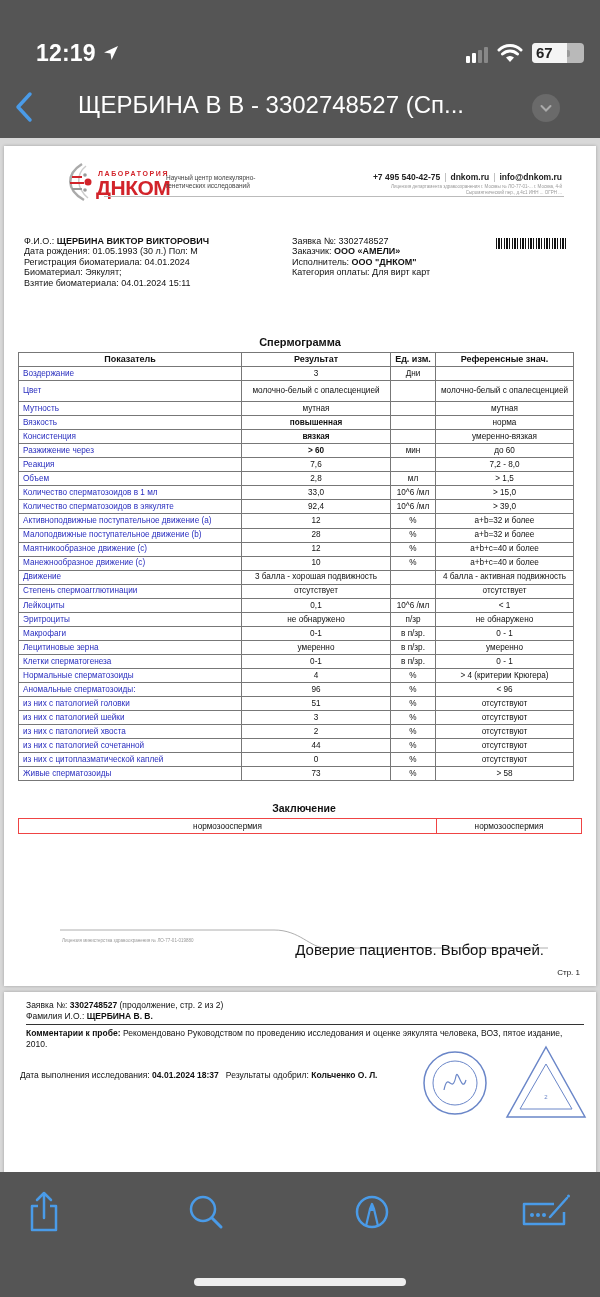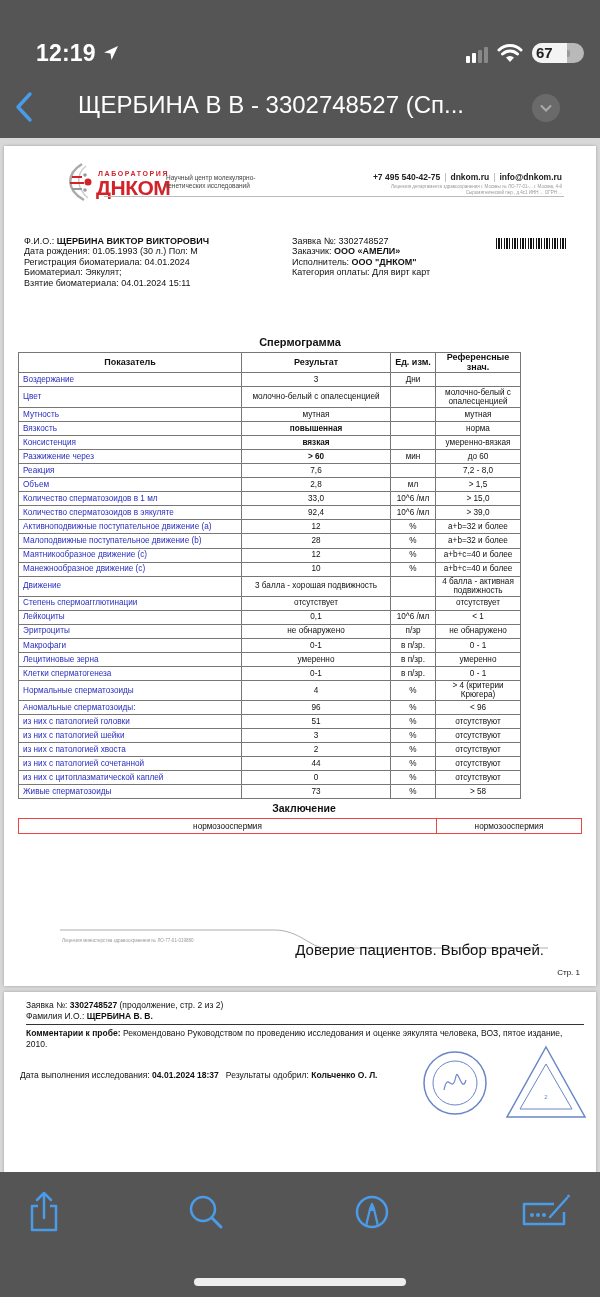--- a/index.html
+++ b/index.html
@@ -5,21 +5,21 @@
   * { box-sizing: border-box; margin: 0; padding: 0; }
   html, body { width: 600px; height: 1297px; overflow: hidden; background: #555555; }
   body { font-family: "Liberation Sans", sans-serif; position: relative; }
 
   
   .status { position: absolute; top: 16px; left: 0; width: 600px; height: 76px; color: #fff; padding-left: 12px; }
   .status .time { position: absolute; left: 36px; top: 24px; font-size: 23px; font-weight: 600; letter-spacing: 0.2px; }
   .status .loc { position: absolute; left: 102px; top: 28px; }
   .status .signal { position: absolute; left: 466px; top: 31px; }
   .status .wifi { position: absolute; left: 497px; top: 27px; }
-  .status .battery { position: absolute; left: 532px; top: 27px; width: 52px; height: 20px; border-radius: 10px; background: #b9b9b9; overflow: hidden; }
+  .status .battery { position: absolute; left: 532px; top: 27px; width: 52px; height: 20px; border-radius: 4px; background: #b9b9b9; overflow: hidden; }
   .status .battery .fill { position: absolute; left: 0; top: 0; bottom: 0; width: 67%; background: #f4f4f4; }
   .status .battery span { position: relative; display: block; text-align: left; padding-left: 4px; color: #222; font-size: 15px; font-weight: 700; line-height: 20px; }
   .status .battery-tip { position: absolute; left: 567px; top: 34px; width: 3px; height: 7px; background: #9a9a9a; border-radius: 0 2px 2px 0; }
 
   
   .navbar { position: absolute; top: 76px; left: 0; width: 600px; height: 62px; }
   .navbar .back { position: absolute; left: 12px; top: 14px; width: 26px; height: 34px; cursor: pointer; }
   .navbar .title { position: absolute; left: 78px; top: 15px; width: 440px; color: #fff; font-size: 24px; font-weight: 500; white-space: nowrap; overflow: hidden; }
   .navbar .menu { position: absolute; left: 532px; top: 18px; width: 28px; height: 28px; border-radius: 14px; background: #6a6a6a; cursor: pointer; }
 
@@ -38,21 +38,21 @@
   .contacts .sep { color: #aaa; margin: 0 4px; font-weight: 400; }
   .lic { position: absolute; right: 34px; top: 38px; width: 200px; font-size: 4.5px; color: #999; line-height: 5.5px; text-align: right; }
 
   .patient { position: absolute; left: 20px; top: 90px; font-size: 9px; color: #111; line-height: 10.4px; }
   .order { position: absolute; left: 288px; top: 90px; font-size: 9px; color: #111; line-height: 10.4px; }
   .b { font-weight: 700; }
   .barcode { position: absolute; left: 492px; top: 92px; width: 72px; height: 11px;
     background: repeating-linear-gradient(90deg, #111 0 1px, #fff 1px 2px, #111 2px 4px, #fff 4px 5px, #111 5px 6px, #fff 6px 8px); }
 
   .tbl-title { position: absolute; left: 0; width: 592px; top: 190px; text-align: center; font-size: 11px; font-weight: 700; color: #111; }
-  table.results { position: absolute; left: 14px; top: 206px; width: 503px; border-collapse: collapse; font-size: 8.2px; }
+  table.results { position: absolute; left: 14px; top: 206px; width: 556px; border-collapse: collapse; font-size: 8.2px; }
   table.results th, table.results td { border: 1px solid #777; height: 14.05px; padding: 0 4px; line-height: 9.5px; }
   table.results th { font-weight: 700; font-size: 9px; text-align: center; color: #111; }
   table.results td.name { color: #2a2fbf; text-align: left; width: 223px; }
   table.results td.val { text-align: center; color: #111; width: 149px; }
   table.results td.unit { text-align: center; color: #111; width: 45px; }
   table.results td.ref { text-align: center; color: #111; }
   table.results td.bold { font-weight: 700; }
   table.results tr.tall td { height: 21px; }
 
   .concl-title { position: absolute; left: 0; width: 600px; top: 656px; text-align: center; font-size: 10.5px; font-weight: 700; color: #111; }

